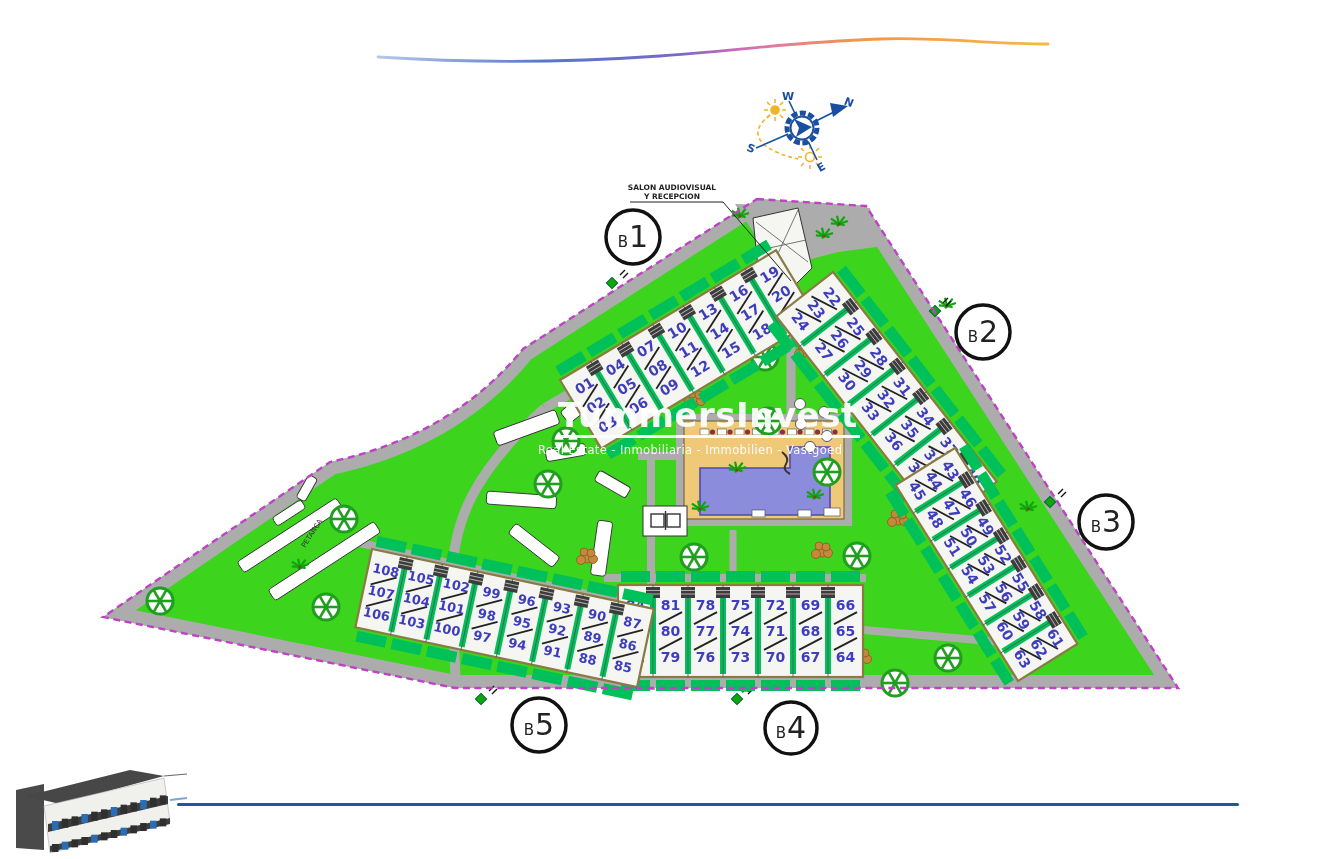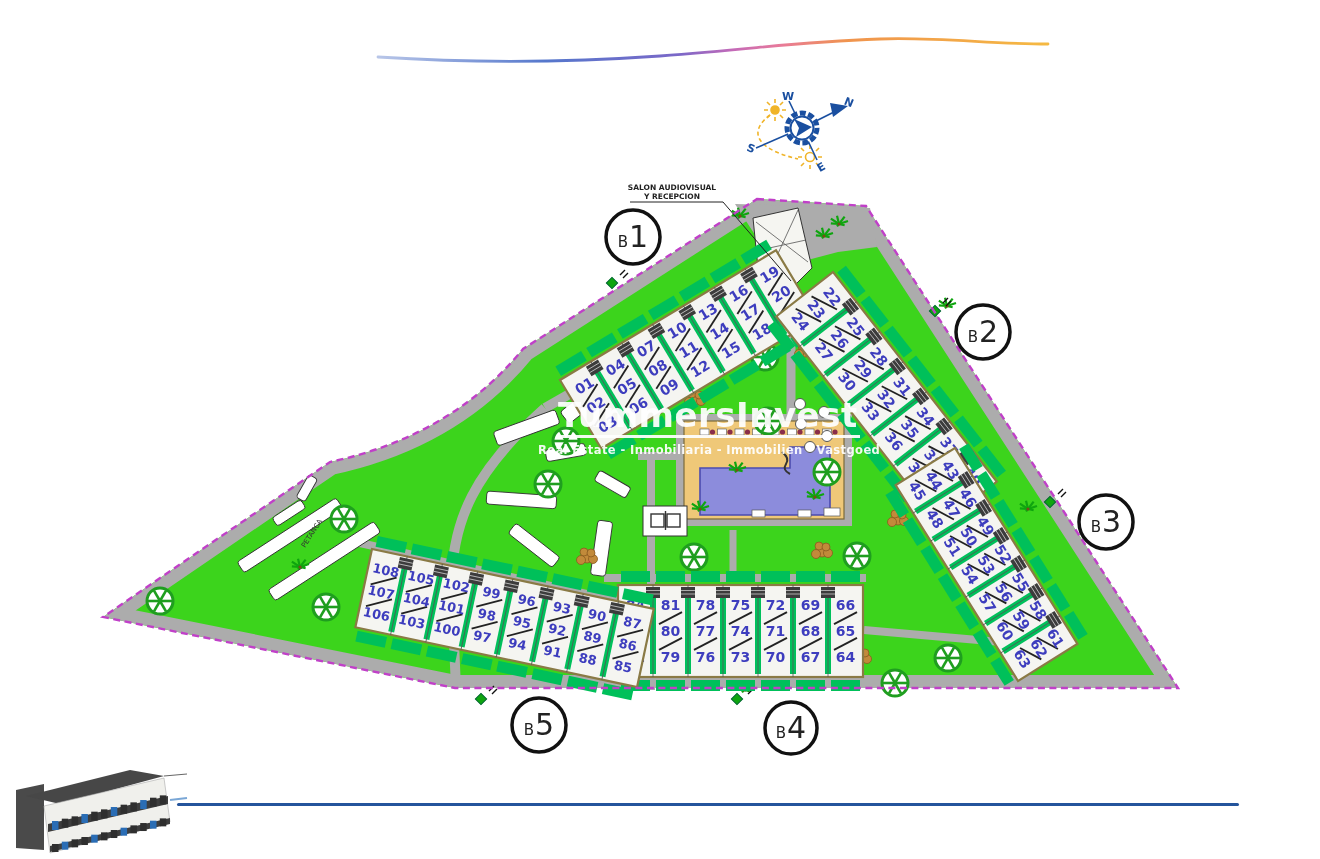--- a/index.html
+++ b/index.html
@@ -4,21 +4,21 @@
 <style>
   html,body{margin:0;padding:0;background:#fff;}
   body{font-family:"DejaVu Sans","Liberation Sans",sans-serif;}
   #canvas{position:relative;width:1320px;height:859px;background:#fff;overflow:hidden;}
   #swoosh{position:absolute;left:370px;top:18px;}
   #plan{position:absolute;left:0;top:0;}
   #plan text{font-family:"DejaVu Sans","Liberation Sans",sans-serif;}
   #watermark{position:absolute;left:556px;top:398px;opacity:.93;pointer-events:none;}
   #watermark .wm-title{display:inline-block;color:#fff;font-size:34px;font-weight:bold;
       letter-spacing:.5px;border-bottom:3px solid #fff;padding:0 2px 1px 2px;line-height:1.05;}
-  #watermark .wm-sub{color:#fff;font-size:11.5px;font-weight:bold;white-space:nowrap;
+  #watermark .wm-sub{color:#fff;font-size:11.5px;font-weight:normal;white-space:nowrap;
       margin-top:5px;margin-left:-18px;letter-spacing:.4px;}
   #logo{position:absolute;left:8px;top:760px;}
   #footer-rule{position:absolute;left:177px;top:803px;width:1062px;height:3px;
       background:#24549C;border-radius:2px;}
 </style>
 </head>
 <body>
 
 <div id="canvas">
 

